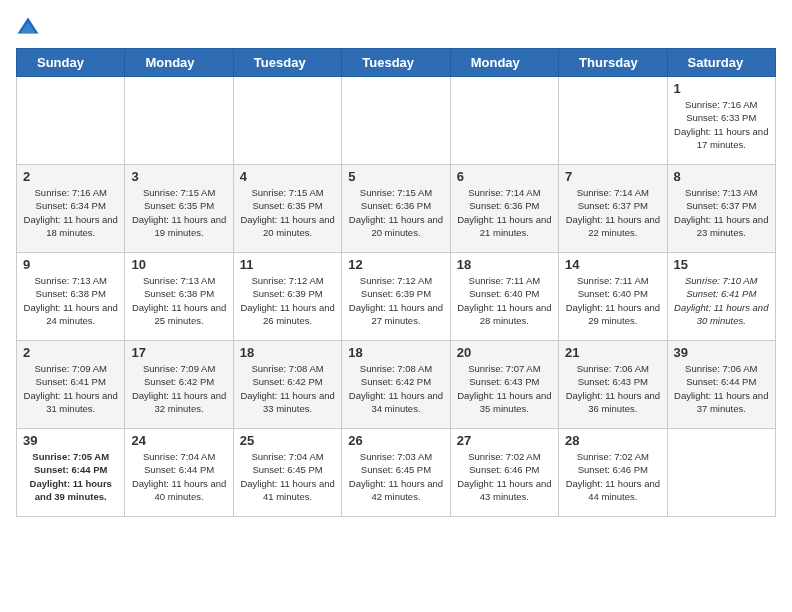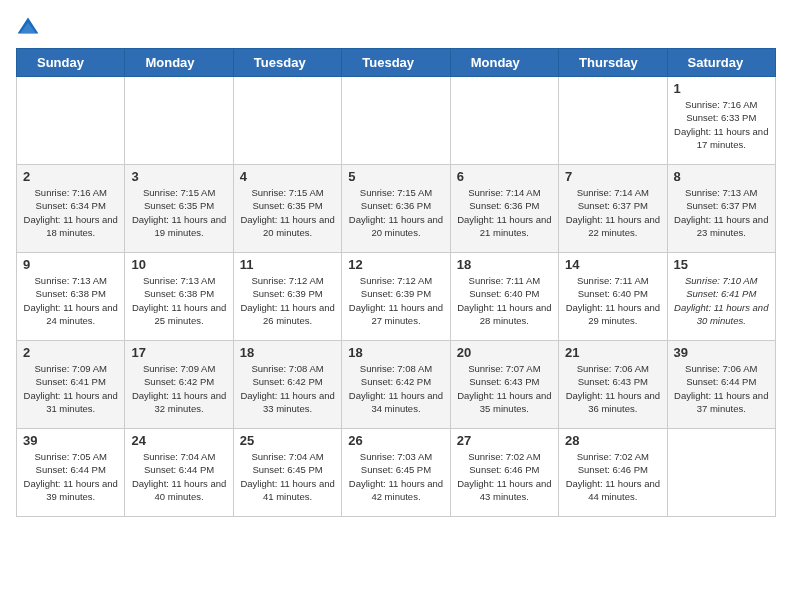--- a/index.html
+++ b/index.html
@@ -260,21 +260,21 @@
         <td>
           <span class="day-num">39</span>
           <div class="day-info" style="white-space: pre-line;">Sunrise: 7:06 AM
 Sunset: 6:44 PM
 Daylight: 11 hours and 37 minutes.</div>
         </td>
       </tr>
       <tr>
         <td>
           <span class="day-num">39</span>
-          <div class="day-info" style="white-space: pre-line;">Sunrise: 7:05 AM
+          <div class="day-info" style="white-space: pre-line; font-weight: bold;">Sunrise: 7:05 AM
 Sunset: 6:44 PM
 Daylight: 11 hours and 39 minutes.</div>
         </td>
         <td>
           <span class="day-num">24</span>
           <div class="day-info" style="white-space: pre-line;">Sunrise: 7:04 AM
 Sunset: 6:44 PM
 Daylight: 11 hours and 40 minutes.</div>
         </td>
         <td>

